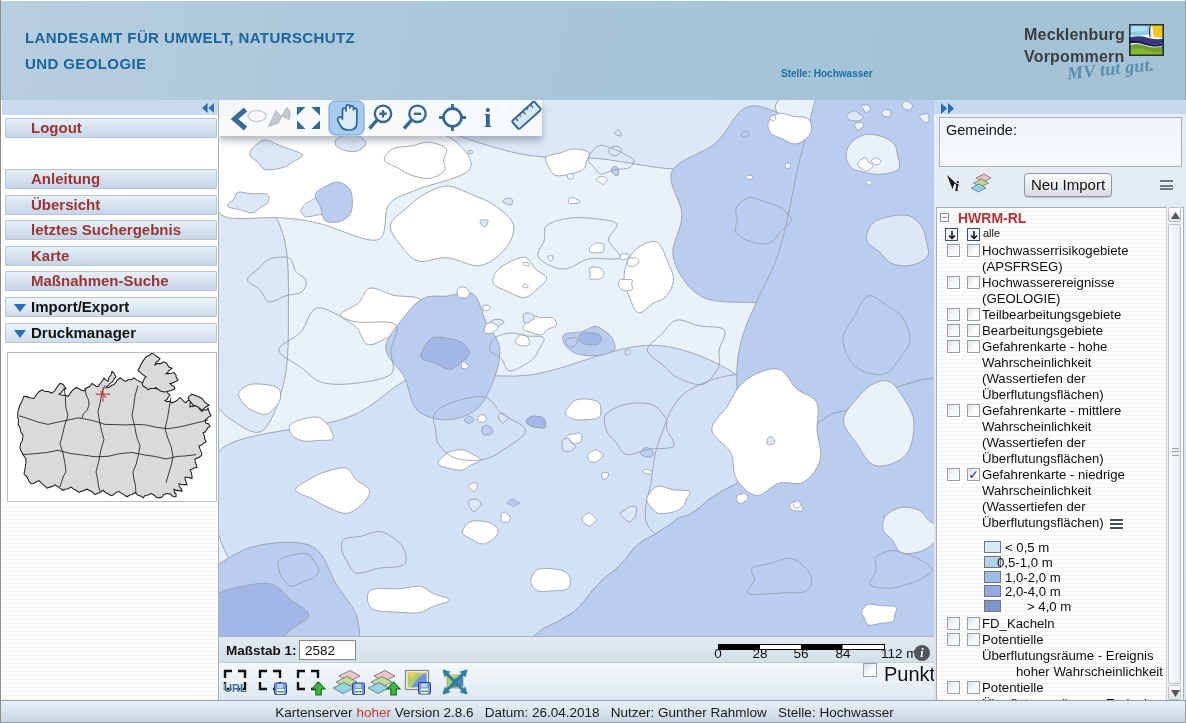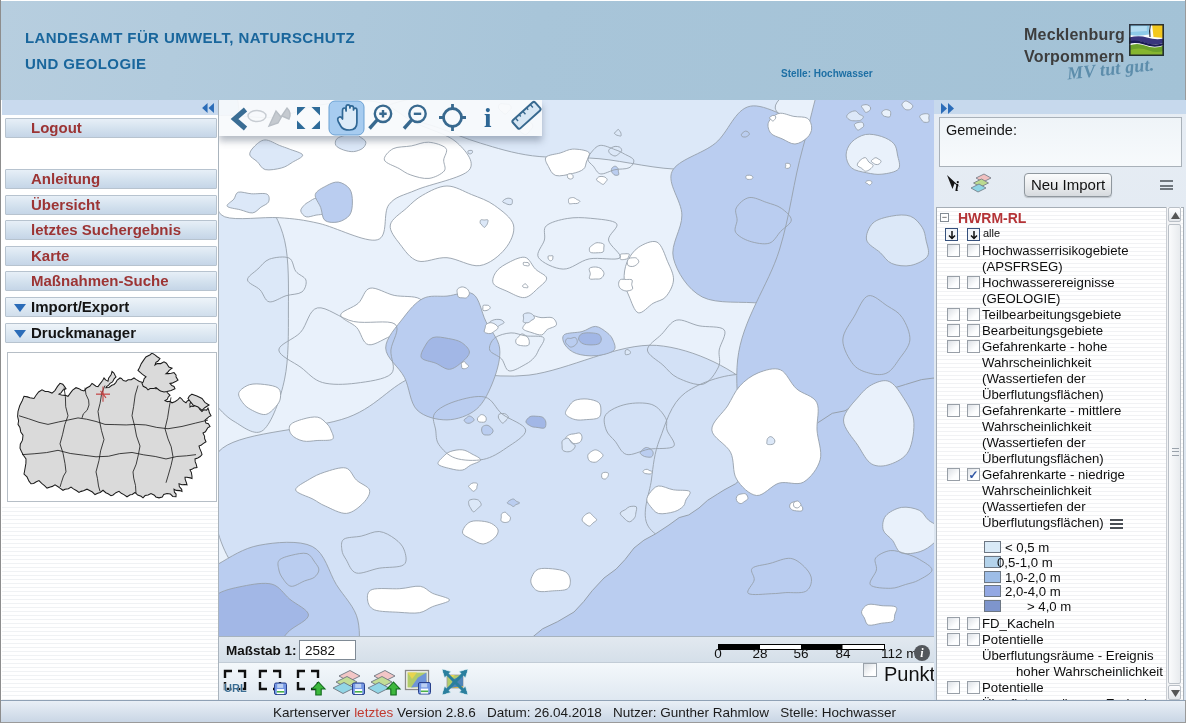--- a/index.html
+++ b/index.html
@@ -512,15 +512,15 @@
           </div>
         </div>
     <div class="sbtn" style="top:478px;">
           <svg width="9" height="7" viewBox="0 0 9 7">
             <polygon points="4.5,7 9,0 0,0" fill="#555"></polygon>
           </svg>
         </div>
   </div>
 </div>
 <div id="footer" class="abs">
-  <div>Kartenserver <span class="red">letztes</span> Version 2.8.6&nbsp;&nbsp; Datum: 26.04.2018&nbsp;&nbsp; Nutzer: Gunther Rahmlow&nbsp;&nbsp; Stelle: Hochwasser</div>
+  <div>Kartenserver <span class="red">hoher</span> Version 2.8.6&nbsp;&nbsp; Datum: 26.04.2018&nbsp;&nbsp; Nutzer: Gunther Rahmlow&nbsp;&nbsp; Stelle: Hochwasser</div>
 </div>
 </div>
 
 </body></html>

